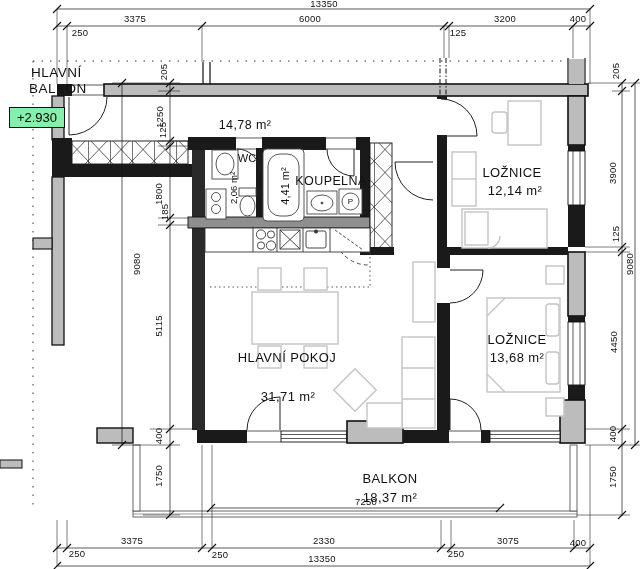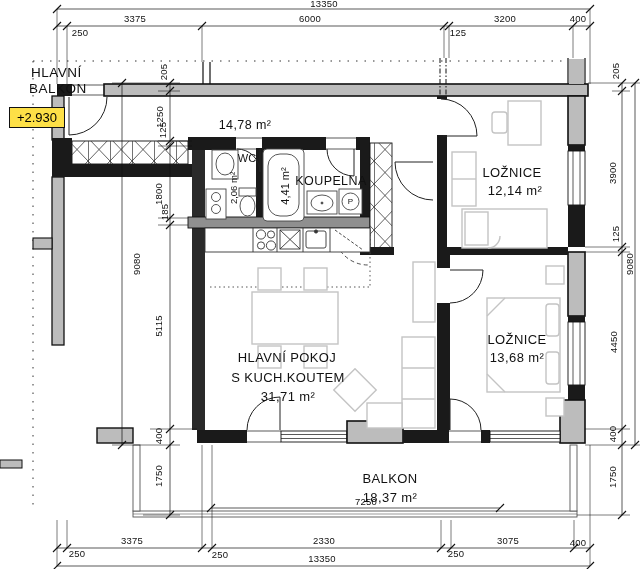--- a/index.html
+++ b/index.html
@@ -10,21 +10,21 @@
        font-family:"Liberation Sans",sans-serif;line-height:1;}
   .lbl-left{transform:none;margin-left:29px;}
   .rot{transform:translate(-50%,-50%) rotate(-90deg);}
   .room{font-size:12.5px;letter-spacing:.4px;}
   .room-big{font-size:13px;letter-spacing:.4px;}
   .dim{font-size:9.5px;letter-spacing:.2px;}
   .small-room{font-size:11px;}
   .tiny{font-size:9.5px;}
   .fixture-letter{font-size:8px;}
   #elev-box{position:absolute;left:9px;top:107px;width:54px;height:19px;border:1.3px solid #111;
-            display:flex;align-items:center;justify-content:center;font-size:13px;background:#fde047;}
+            display:flex;align-items:center;justify-content:center;font-size:13px;background:#86efac;}
   .corridor{font-size:13.5px;letter-spacing:.5px;}
 </style>
 </head>
 <body>
 
 <div id="plan">
 
 <svg width="640" height="569" viewBox="0 0 640 569">
   <defs>
     <pattern id="wd" width="22" height="23" patternUnits="userSpaceOnUse">
@@ -410,21 +410,20 @@
 <div class="lbl room" style="left:245px;top:125px">14,78 m²</div>
 <div class="lbl small-room" style="left:247px;top:158px">WC</div>
 <div class="lbl rot tiny" style="left:234px;top:188px">2,06 m²</div>
 <div class="lbl room" style="left:331px;top:181px">KOUPELNA</div>
 <div class="lbl rot small-room" style="left:285px;top:186px">4,41 m²</div>
 <div class="lbl room-big" style="left:512px;top:172px">LOŽNICE</div>
 <div class="lbl room-big" style="left:515px;top:190px">12,14 m²</div>
 <div class="lbl room-big" style="left:517px;top:339px">LOŽNICE</div>
 <div class="lbl room-big" style="left:517px;top:357px">13,68 m²</div>
 <div class="lbl room-big" style="left:287px;top:357px">HLAVNÍ POKOJ</div>
-<div class="lbl room-big" style="left:288px;top:377px">S KUCH.KOUTEM</div>
 <div class="lbl room-big" style="left:288px;top:396px">31,71 m²</div>
 <div class="lbl room-big" style="left:390px;top:478px">BALKON</div>
 <div class="lbl room-big" style="left:390px;top:497px">18,37 m²</div>
 <div class="lbl dim" style="left:366px;top:502px">7250</div>
 <div class="lbl fixture-letter" style="left:350.5px;top:201.5px">P</div>
 
 <div class="lbl dim" style="left:324px;top:4px">13350</div>
 <div class="lbl dim" style="left:135px;top:19px">3375</div>
 <div class="lbl dim" style="left:310px;top:19px">6000</div>
 <div class="lbl dim" style="left:505px;top:19px">3200</div>

